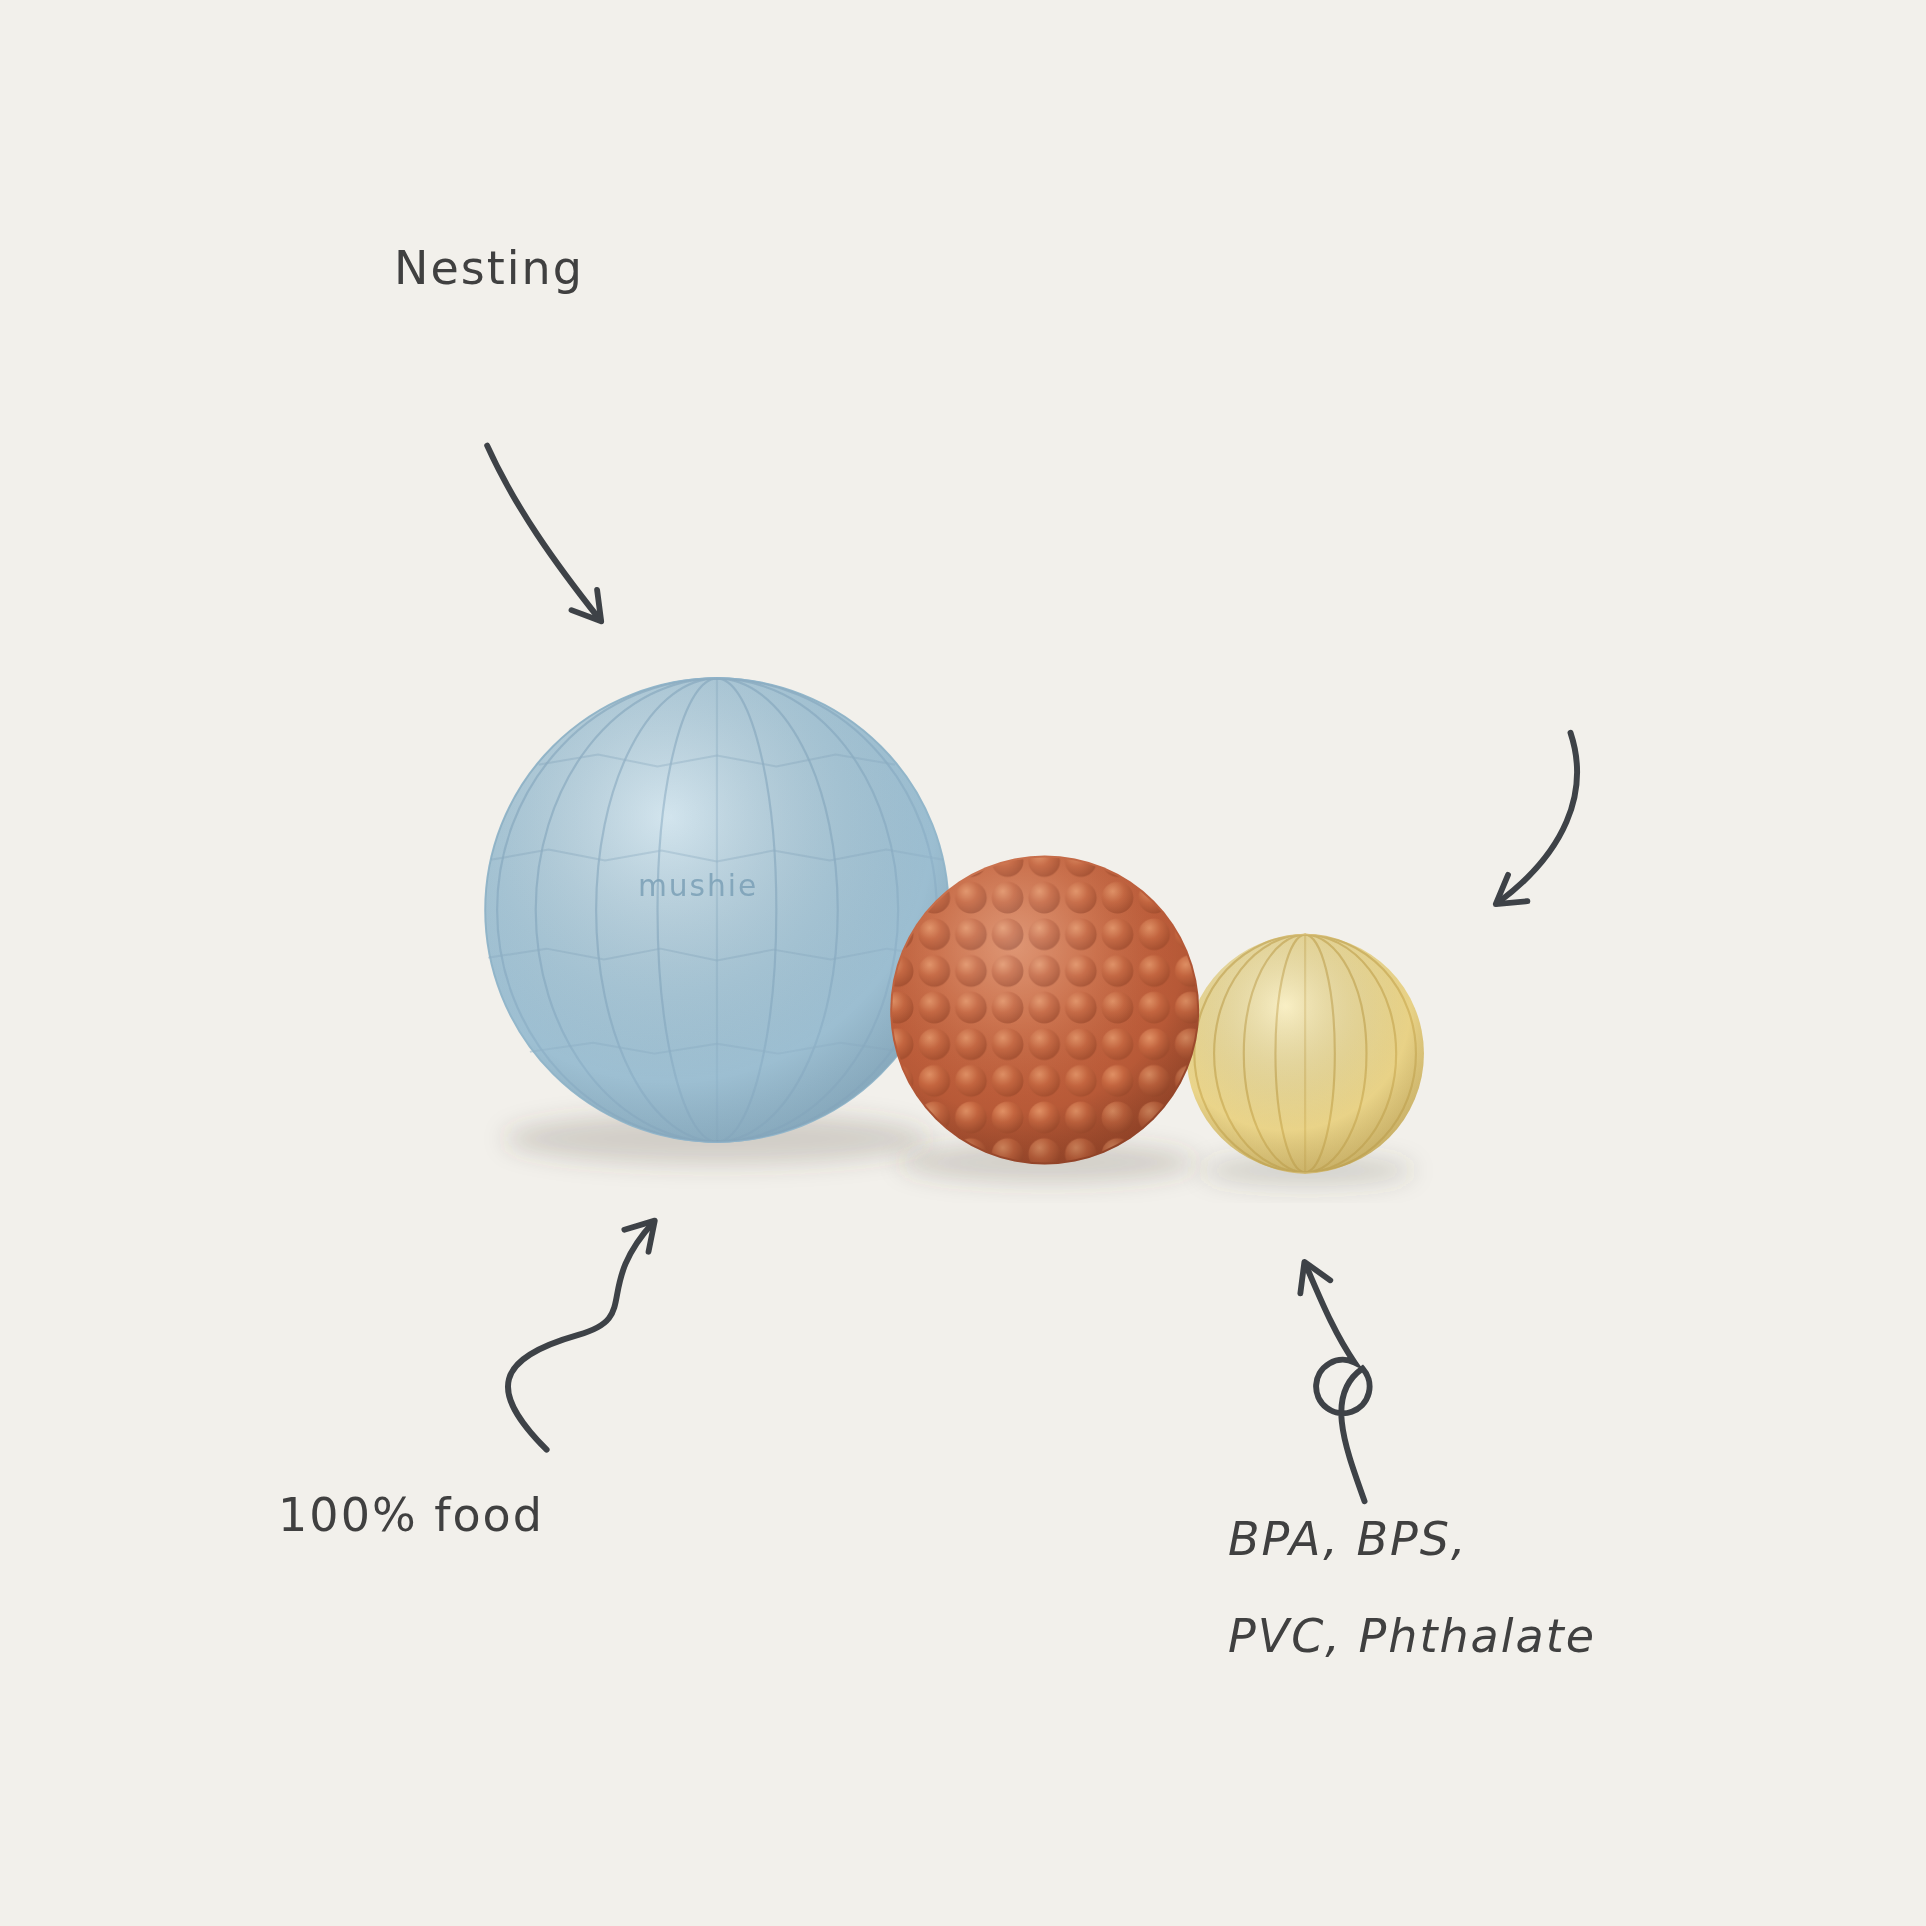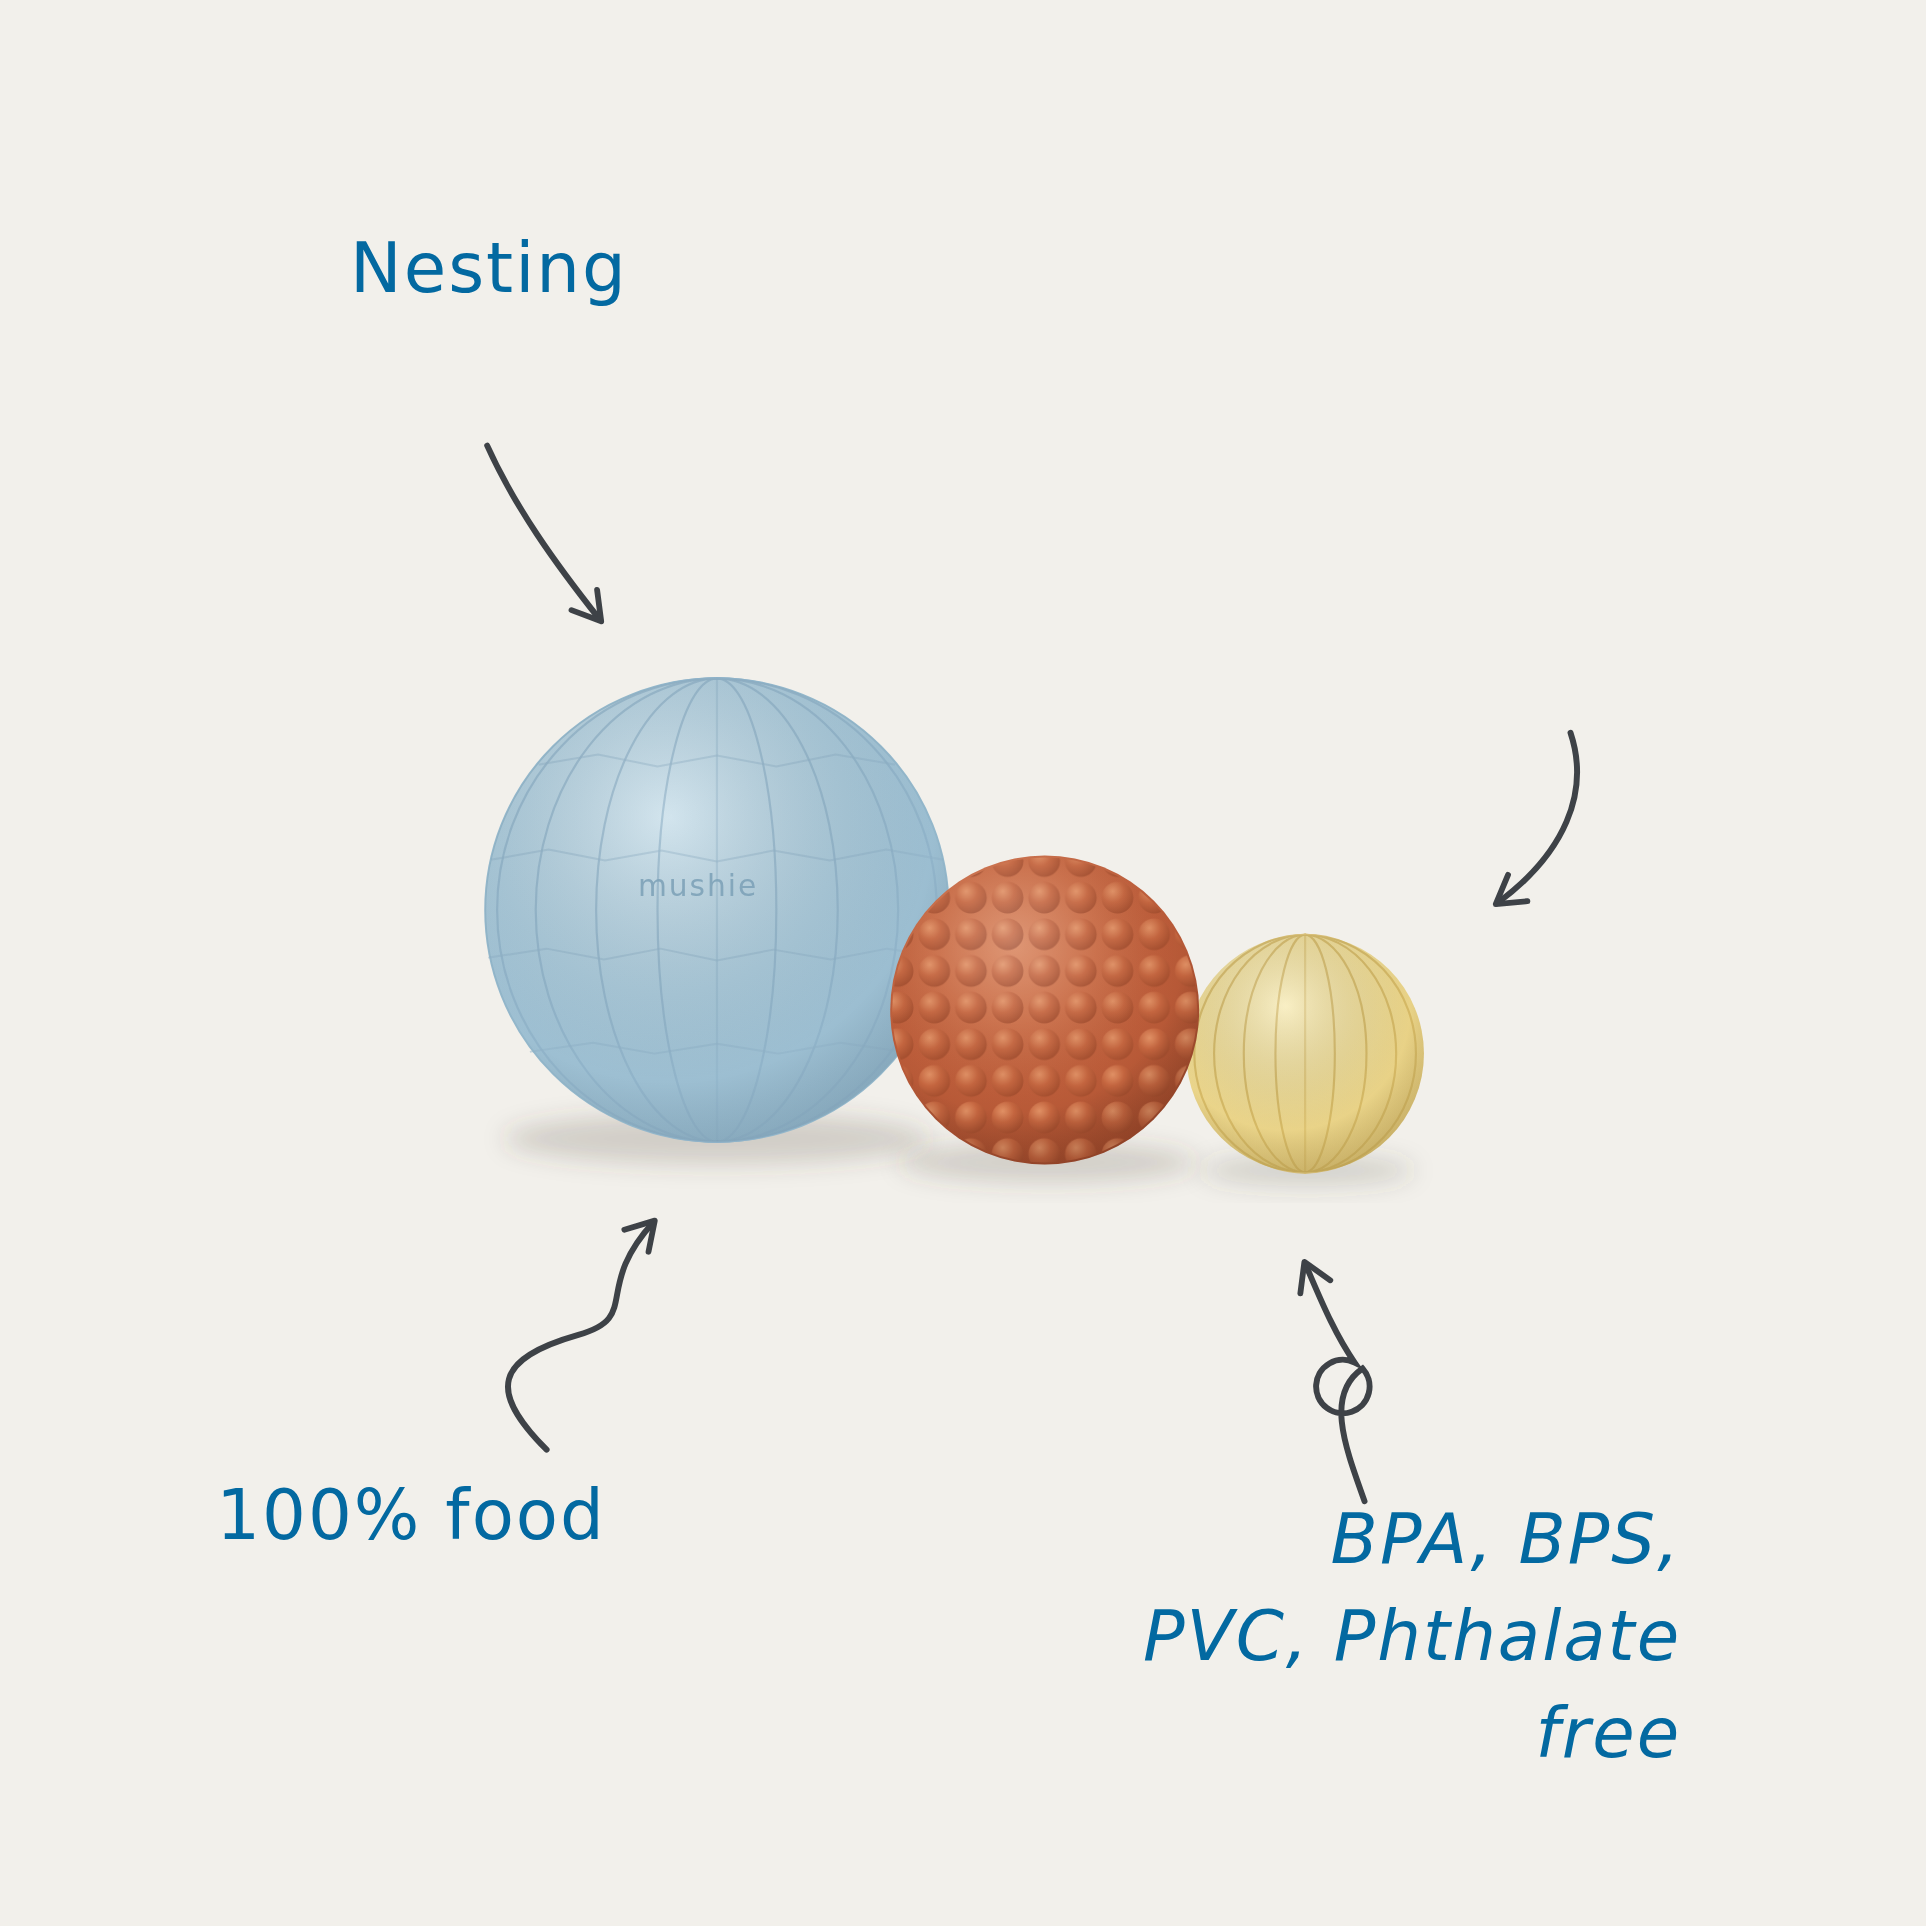--- a/index.html
+++ b/index.html
@@ -4,22 +4,22 @@
 <style>
   html,body{margin:0;padding:0;background:#f2f0eb;}
   .canvas{
     position:relative;width:1927px;height:1927px;overflow:hidden;
     background:#f2f0eb;color:#3e4247;
     font-family:"DejaVu Sans", sans-serif;
   }
   .scene{position:absolute;left:0;top:0;width:1927px;height:1927px;}
   .note{
     position:absolute;transform:translateX(-50%);
-    text-align:right;font-size:69px;line-height:97px;letter-spacing:2px;
-    white-space:nowrap;color:#0369a1;
+    text-align:left;font-size:46px;line-height:97px;letter-spacing:2px;
+    white-space:nowrap;color:#404040;
   }
   .note div{min-height:97px;}
 </style>
 </head>
 <body>
 
 <div class="canvas">
 
   <svg class="scene" viewBox="0 0 1946 1946" aria-hidden="true">
     <defs>
@@ -132,17 +132,16 @@
   </div>
 
 
   <div class="note" style="left:411px; top:1467px;">
     <div>100% food</div>
   </div>
 
   <div class="note" style="left:1412px; top:1491px;font-style:italic;">
     <div>BPA, BPS,</div>
     <div>PVC, Phthalate</div>
-    <div>free</div>
   </div>
 
 </div>
 
 
 </body></html>

